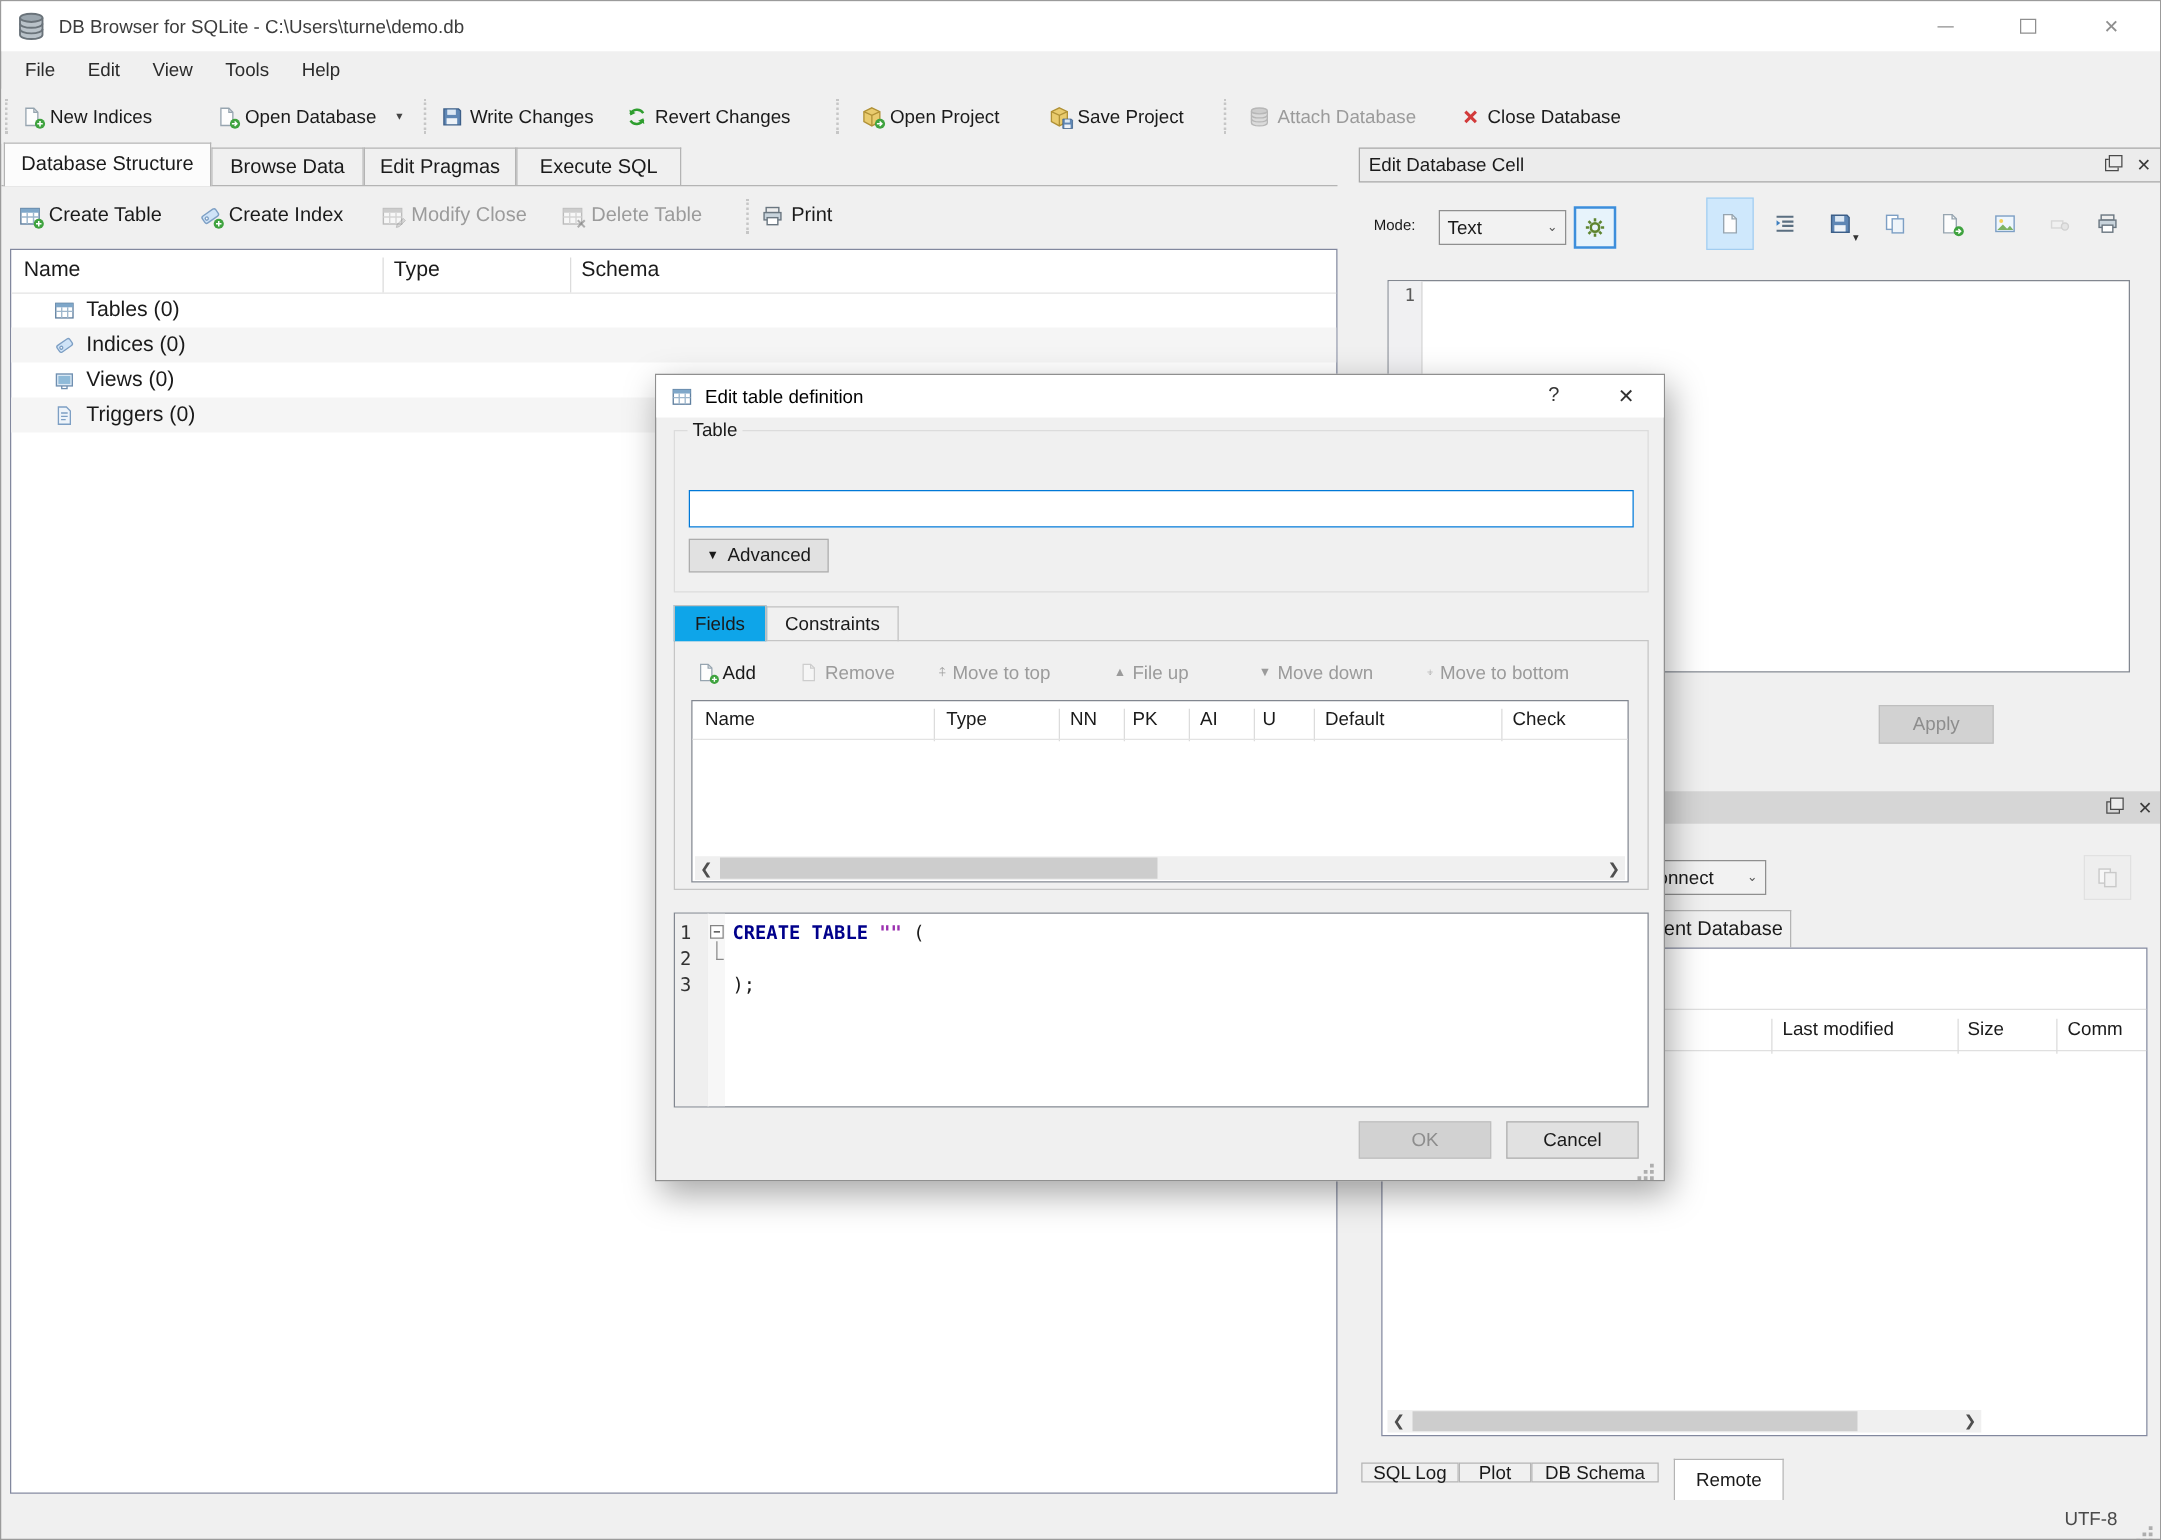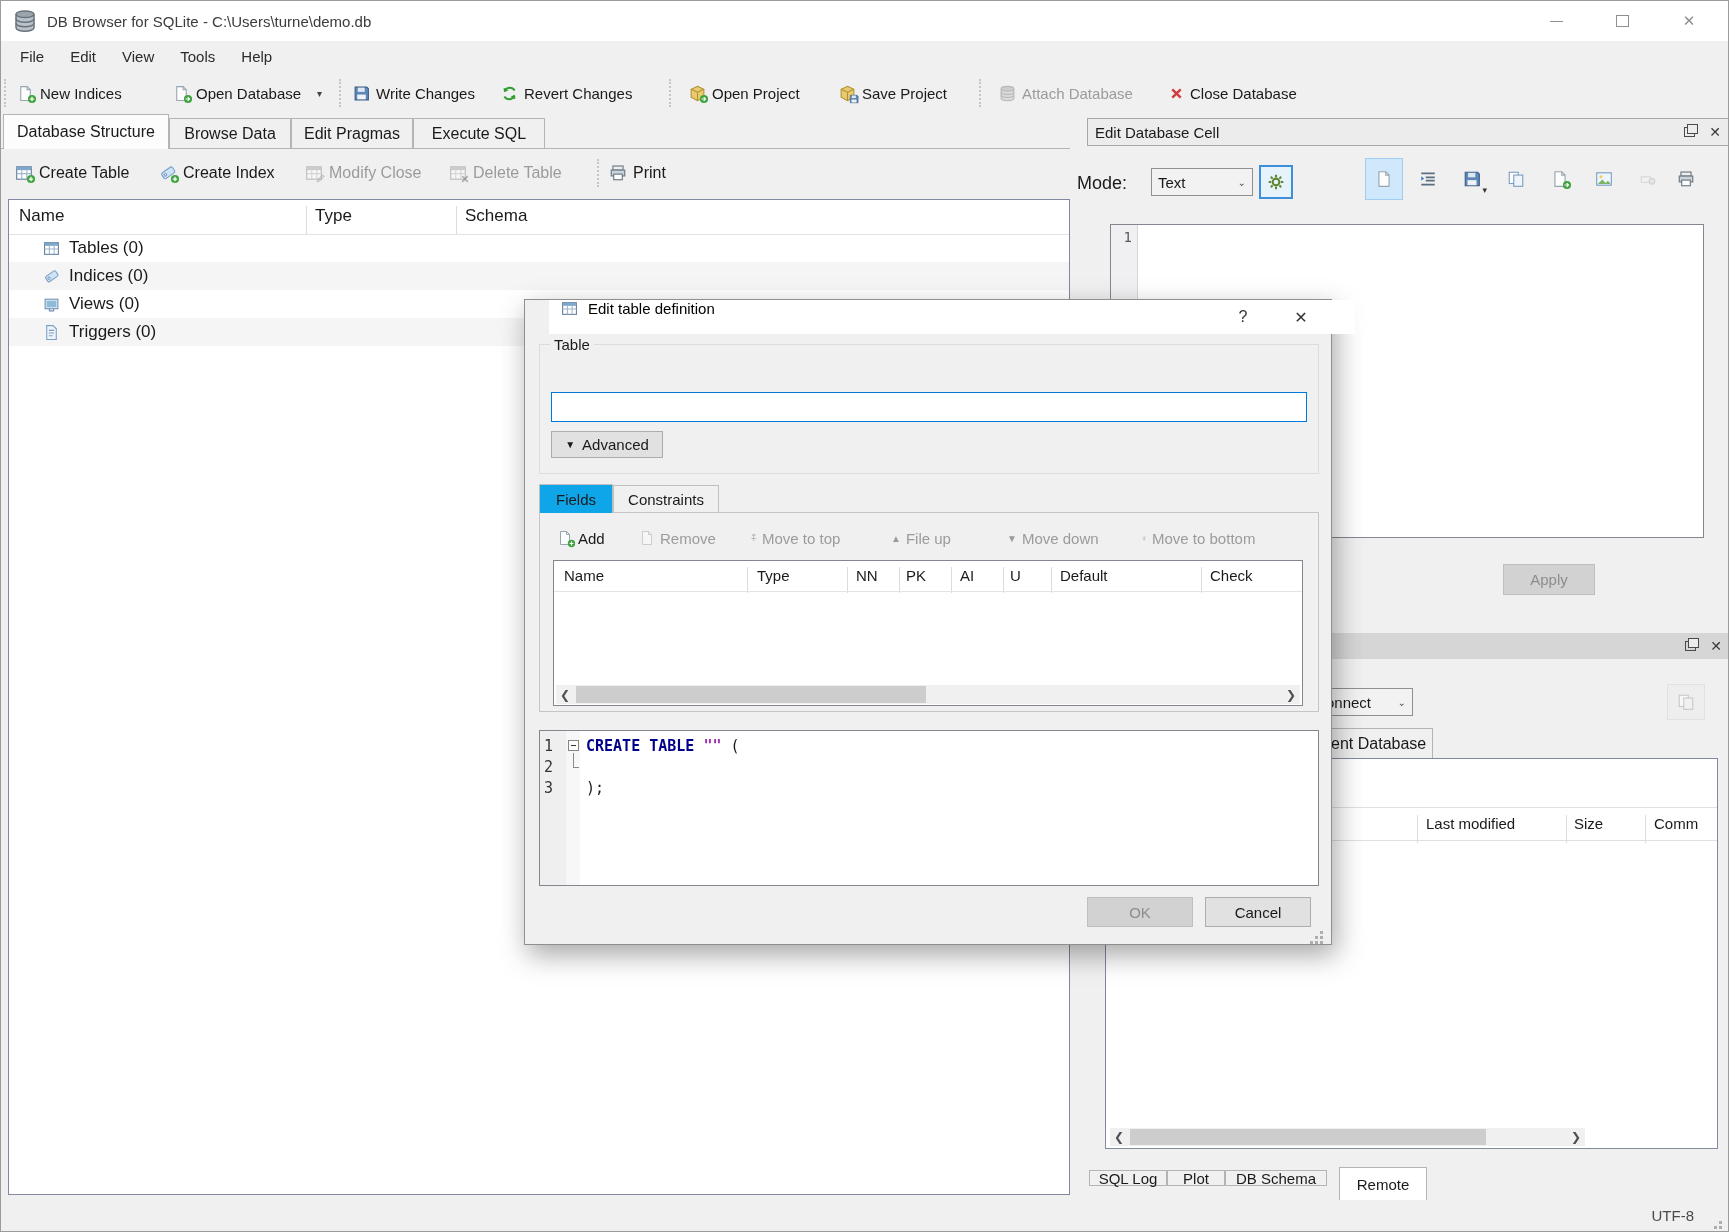--- a/index.html
+++ b/index.html
@@ -72,21 +72,21 @@
   
   .btab{top:1169px;height:16px;display:flex;align-items:center;justify-content:center;background:#f0f0f0;
         border:1px solid #b4b4b4;box-sizing:border-box;font-size:15px;}
   .btab.active{top:1166px;height:33px;background:#ffffff;border-bottom:none;z-index:2;}
   #statusbar{left:0;top:1198px;width:1729px;height:34px;}
   #encoding{position:absolute;right:36px;top:8px;color:#4a4a4a;font-size:15px;}
   .grip{position:absolute;width:3px;height:3px;background:#aeaeae;box-shadow:-5px 5px #aeaeae,0 5px #aeaeae,-10px 10px #aeaeae,-5px 10px #aeaeae,0 10px #aeaeae;}
   
   #dlg{left:523px;top:298px;width:808px;height:646px;background:#f0f0f0;border:1px solid #8f8f8f;
        box-sizing:border-box;box-shadow:4px 10px 26px rgba(0,0,0,.35);z-index:50;}
-  #dlg-title{position:absolute;left:0;top:0;width:100%;height:34px;background:#fff;display:flex;align-items:flex-start;font-size:15px;color:#000;margin-left:24px;}
+  #dlg-title{position:absolute;left:0;top:0;width:100%;height:34px;background:#fff;display:flex;align-items:center;font-size:15px;color:#000;}
   #dlg-title .ico{margin:0 10px 0 12px;}
   .dlg-winbtn{position:absolute;top:0;width:44px;height:34px;display:flex;align-items:center;justify-content:center;color:#333;font-size:16px;}
   .groupbox{position:absolute;border:1px solid #dcdcdc;box-sizing:border-box;}
   .grouplabel{position:absolute;left:10px;top:-9px;background:#f0f0f0;padding:0 4px;font-size:15px;}
   #dlg input.txt{position:absolute;background:#fff;border:1px solid #0078d7;box-sizing:border-box;font-size:15px;padding:0 6px;outline:none;}
   .dtab{position:absolute;height:28px;display:flex;align-items:center;justify-content:center;background:#f0f0f0;
         border:1px solid #c0c0c0;border-bottom:none;box-sizing:border-box;font-size:15px;}
   .dtab.active{background:#0ea5e9;height:29px;z-index:3;}
   #dlg-frame{position:absolute;border:1px solid #c5c5c5;box-sizing:border-box;}
   .action{position:absolute;display:flex;align-items:center;gap:5px;font-size:15px;height:28px;}
@@ -417,21 +417,21 @@
       <span class="tlabel">Triggers (0)</span>
     </div>
   </div>
 
   <div class="abs pheader" style="left:1086px;top:117px;width:643px;height:28px">
     <span style="margin-left:7px">Edit Database Cell</span>
     <span class="sp"></span>
     <span class="float-ic"></span>
     <span class="close-x">✕</span>
   </div>
-  <div class="abs" style="left:1076px;top:172px;font-size:18px">Mode:</div>
+  <div class="abs" style="left:1098px;top:172px;font-size:12px">Mode:</div>
   <div class="abs combo" style="left:1150px;top:167px;width:102px;height:28px">
     <span>Text</span>
     <span class="chev">⌄</span>
   </div>
   <div class="abs iconbtn" style="left:1258px;top:164px;width:34px;height:34px;border:2px solid #3d8edb;background:#e7f3fb">
     <span>
         <svg class="ic" width="18" height="18">
           <use href="#i-gear"></use>
         </svg>
       </span>

